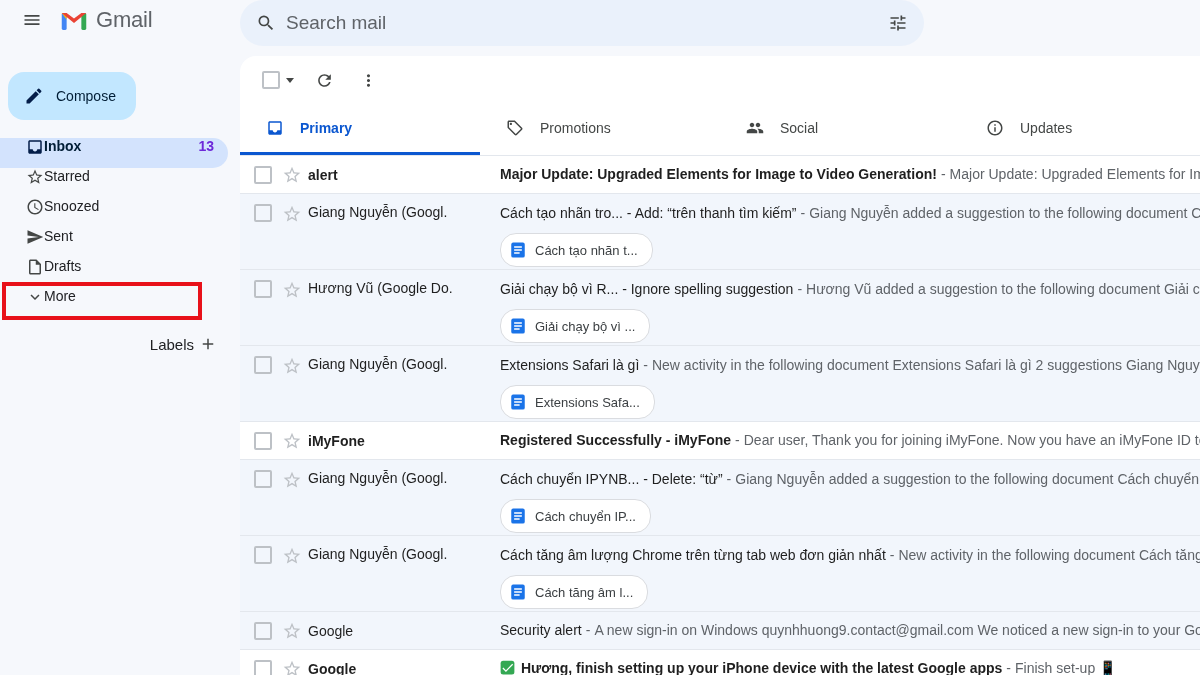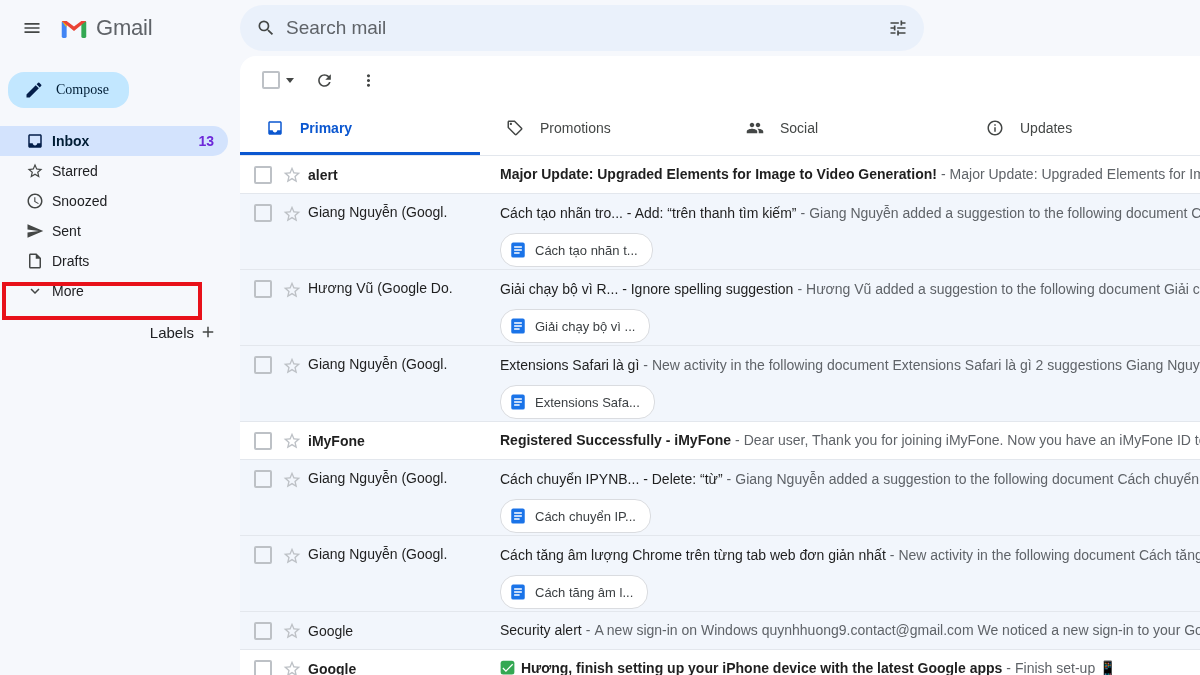--- a/index.html
+++ b/index.html
@@ -2,42 +2,42 @@
 <html><head>
 <meta charset="utf-8">
 <style>
   *{box-sizing:border-box;margin:0;padding:0}
   html,body{background:#fff}
   body{font-family:"Liberation Sans","DejaVu Sans",sans-serif;color:#202124}
   svg{fill:currentColor;display:block}
   .app{width:1200px;height:675px;background:#f6f8fc;overflow:hidden;position:relative}
 
   
-  .topbar{height:56px;display:flex;align-items:center}
+  .topbar{height:56px;display:flex;align-items:flex-start}
   .topbar-left{width:240px;display:flex;align-items:center;padding-left:12px;gap:4px}
   .icon-btn{width:40px;height:40px;border:none;background:transparent;border-radius:50%;
             display:flex;align-items:center;justify-content:center;cursor:pointer;color:#444746}
   .logo{display:flex;align-items:center;gap:8px;margin-left:4px}
   .logo-text{font-size:22px;color:#5f6368;letter-spacing:-.2px}
   .search{width:684px;height:46px;background:#eaf1fb;border-radius:24px;display:flex;align-items:center;padding:0 6px}
   .search input{flex:1;border:none;background:transparent;outline:none;font-size:19px;color:#0f172a;
                 font-family:Liberation Sans, sans-serif}
   .search input::placeholder{color:#5f6368}
 
   
   .body{display:flex;height:619px}
   .sidebar{width:240px;position:relative;padding-top:14px;flex-shrink:0}
   .content{flex:1;background:#fff;border-radius:16px 0 0 0;display:flex;flex-direction:column;overflow:hidden}
 
   
-  .compose{margin:2px 0 18px 8px;height:36px;background:#c2e7ff;border:none;border-radius:16px;
+  .compose{margin:2px 0 18px 8px;height:48px;background:#c2e7ff;border:none;border-radius:16px;
            display:flex;align-items:center;gap:12px;padding:0 20px 0 16px;font-size:14px;font-weight:500;
-           color:#001d35;cursor:pointer;font-family:Liberation Serif, serif}
+           color:#001d35;cursor:pointer;font-family:Liberation Sans, sans-serif}
   .compose .ic{color:#041e49}
-  .nav-item{height:30px;display:flex;align-items:center;gap:8px;padding:0 14px 0 26px;margin-right:12px;
+  .nav-item{height:30px;display:flex;align-items:flex-start;gap:0;padding:0 14px 0 26px;margin-right:12px;
             border-radius:0 16px 16px 0;font-size:14px;color:#202124;cursor:pointer}
   .nav-item .ic{color:#444746;flex-shrink:0}
   .nav-item.active{background:#d3e3fd;font-weight:700;color:#001d35}
   .nav-item.active .ic{color:#041e49}
   .nav-item .cnt{margin-left:auto;font-size:14px;font-weight:700;color:#6d28d9}
   .labels-row{display:flex;align-items:center;justify-content:flex-end;margin:12px 18px 6px 26px;height:28px}
   .labels-title{font-size:15px;font-weight:500;color:#202124}
   .annotation{position:absolute;left:2px;top:226px;width:200px;height:38px;border:4px solid #e8111a;
               pointer-events:none;z-index:5}
 

